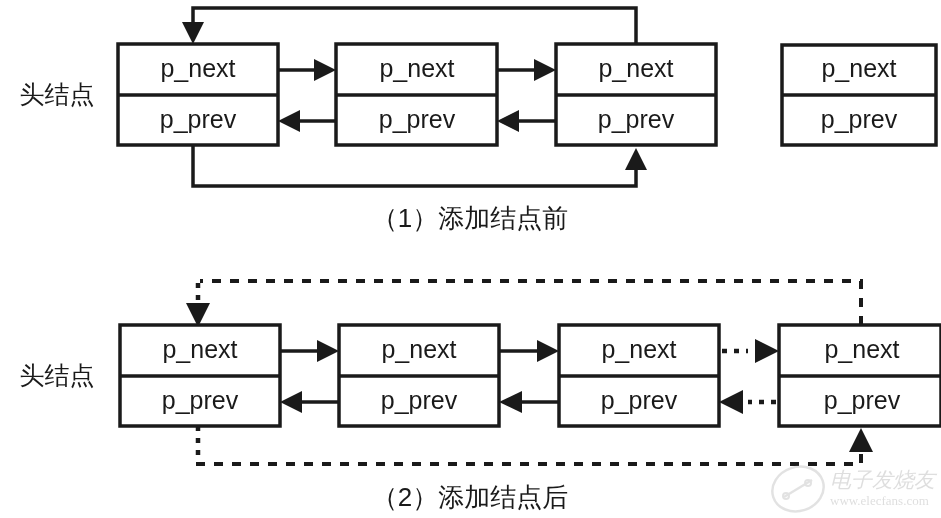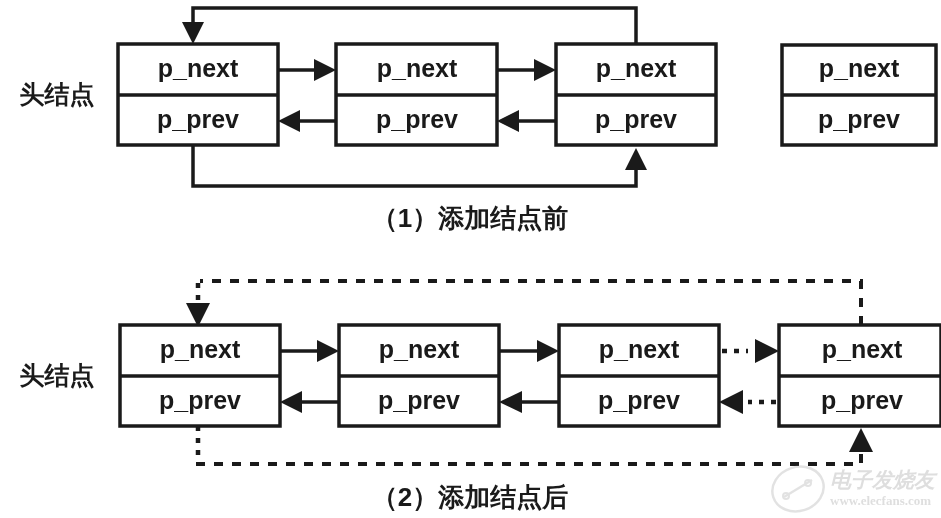--- a/index.html
+++ b/index.html
@@ -12,21 +12,20 @@
     height: 518px;
     position: relative;
     overflow: hidden;
     font-family: "Liberation Sans", "DejaVu Sans", sans-serif;
   }
   #root {
     position: absolute;
     left: 0; top: 0;
     width: 941px;
     height: 518px;
-    font-weight: bold;
   }
   svg.diagram {
     position: absolute;
     left: 0; top: 0;
     width: 941px;
     height: 518px;
   }
   .node-text {
     font-family: "Liberation Sans", "DejaVu Sans", sans-serif;
     font-size: 25px;

